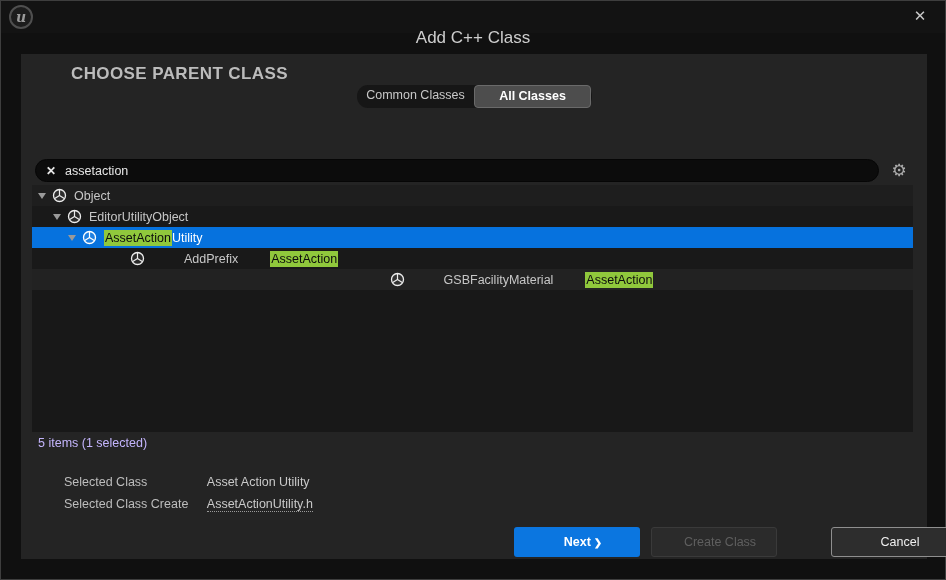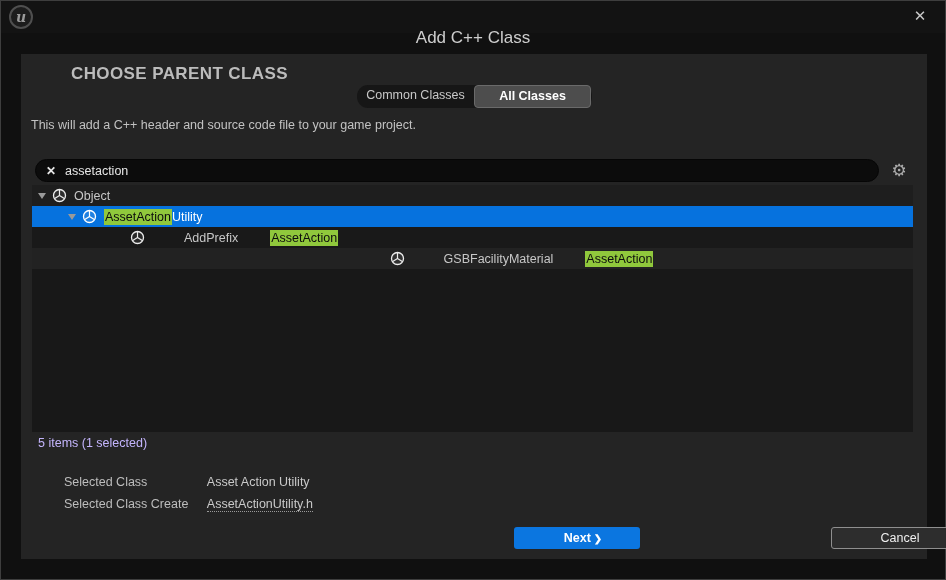--- a/index.html
+++ b/index.html
@@ -104,21 +104,21 @@
   .status {
     position:absolute; left:17px; top:382px;
     color:#c4b5fd; font-size:12.5px;
   }
   .detail-row { position:absolute; left:43px; height:16px; font-size:12.5px; color:#c2c2c2; }
   .detail-row .label { display:inline-block; width:140px; color:#bdbdbd; }
   .detail-row .value { color:#c9c9c9; }
   .detail-row .value.link { border-bottom:1px dotted #9a9a9a; cursor:pointer; }
   
   .btn {
-    position:absolute; top:473px; width:126px; height:22px;
+    position:absolute; top:473px; width:126px; height:30px;
     font-size:12.5px; border-radius:3px; display:flex; align-items:center;
     justify-content:center; gap:3px; cursor:pointer;padding-left:12px;
   }
   .btn.primary { left:493px; background:#0b76e0; color:#ffffff; font-weight:bold; }
   .btn.primary .chev { font-size:10px; margin-top:1px; }
   .btn.disabled { left:630px; background:#2b2b2b; border:1px solid #3a3a3a; color:#5f5f5f; cursor:default; }
   .btn.default { left:767px; background:#2d2d2d; border:1px solid #8f8f8f; color:#efefef;margin-left:43px; }
 </style>
 </head>
 <body>
@@ -133,39 +133,46 @@
 
   <div class="panel">
 
     <div class="heading">CHOOSE PARENT CLASS</div>
 
     <div class="tabs">
       <div class="tab">Common Classes</div>
       <div class="tab active">All Classes</div>
     </div>
 
-    <div class="description">This will add a C++ header and source code file to your game project.</div>
 
     <div class="searchbar">
       <span class="clear-icon">✕</span>
       <span class="search-text">assetaction</span>
     </div>
     <div class="gear">⚙</div>
 
     <div class="tree">
 
       <div class="trow bg-a d0">
         <span class="arrow"></span>
         <svg class="class-icon" width="15" height="15" viewBox="0 0 15 15">
             <circle cx="7.5" cy="7.5" r="6" fill="rgba(255,255,255,0.07)" stroke="#ececec" stroke-width="1.3"></circle>
             <path d="M7.5 7.5 L7.5 1.5 M7.5 7.5 L2.3 10.7 M7.5 7.5 L12.7 10.7" stroke="#ececec" stroke-width="1.2" fill="none"></path>
           </svg>
         <span class="pre">Object</span>
       </div>
 
+      <div class="trow bg-b d1">
+        <span class="arrow"></span>
+        <svg class="class-icon" width="15" height="15" viewBox="0 0 15 15">
+            <circle cx="7.5" cy="7.5" r="6" fill="rgba(255,255,255,0.07)" stroke="#ececec" stroke-width="1.3"></circle>
+            <path d="M7.5 7.5 L7.5 1.5 M7.5 7.5 L2.3 10.7 M7.5 7.5 L12.7 10.7" stroke="#ececec" stroke-width="1.2" fill="none"></path>
+          </svg>
+        <span class="pre">EditorUtilityObject</span>
+      </div>
 
       <div class="trow selected d2">
         <span class="arrow"></span>
         <svg class="class-icon" width="15" height="15" viewBox="0 0 15 15">
             <circle cx="7.5" cy="7.5" r="6" fill="rgba(255,255,255,0.1)" stroke="#ffffff" stroke-width="1.3"></circle>
             <path d="M7.5 7.5 L7.5 1.5 M7.5 7.5 L2.3 10.7 M7.5 7.5 L12.7 10.7" stroke="#ffffff" stroke-width="1.2" fill="none"></path>
           </svg>
         <span class="hl">AssetAction</span>
           <span class="post">Utility</span>
       </div>
@@ -200,18 +207,21 @@
     </div>
     <div class="detail-row" style="top:443px;">
       <span class="label">Selected Class Create</span>
       <span class="value link">AssetActionUtility.h</span>
     </div>
 
     <div class="btn primary">
       <span>Next</span>
         <span class="chev">❯</span>
     </div>
+    <div class="btn disabled">
+      <span>Create Class</span>
+    </div>
     <div class="btn default">
       <span>Cancel</span>
     </div>
 
   </div>
 </div>
 
 </body></html>

